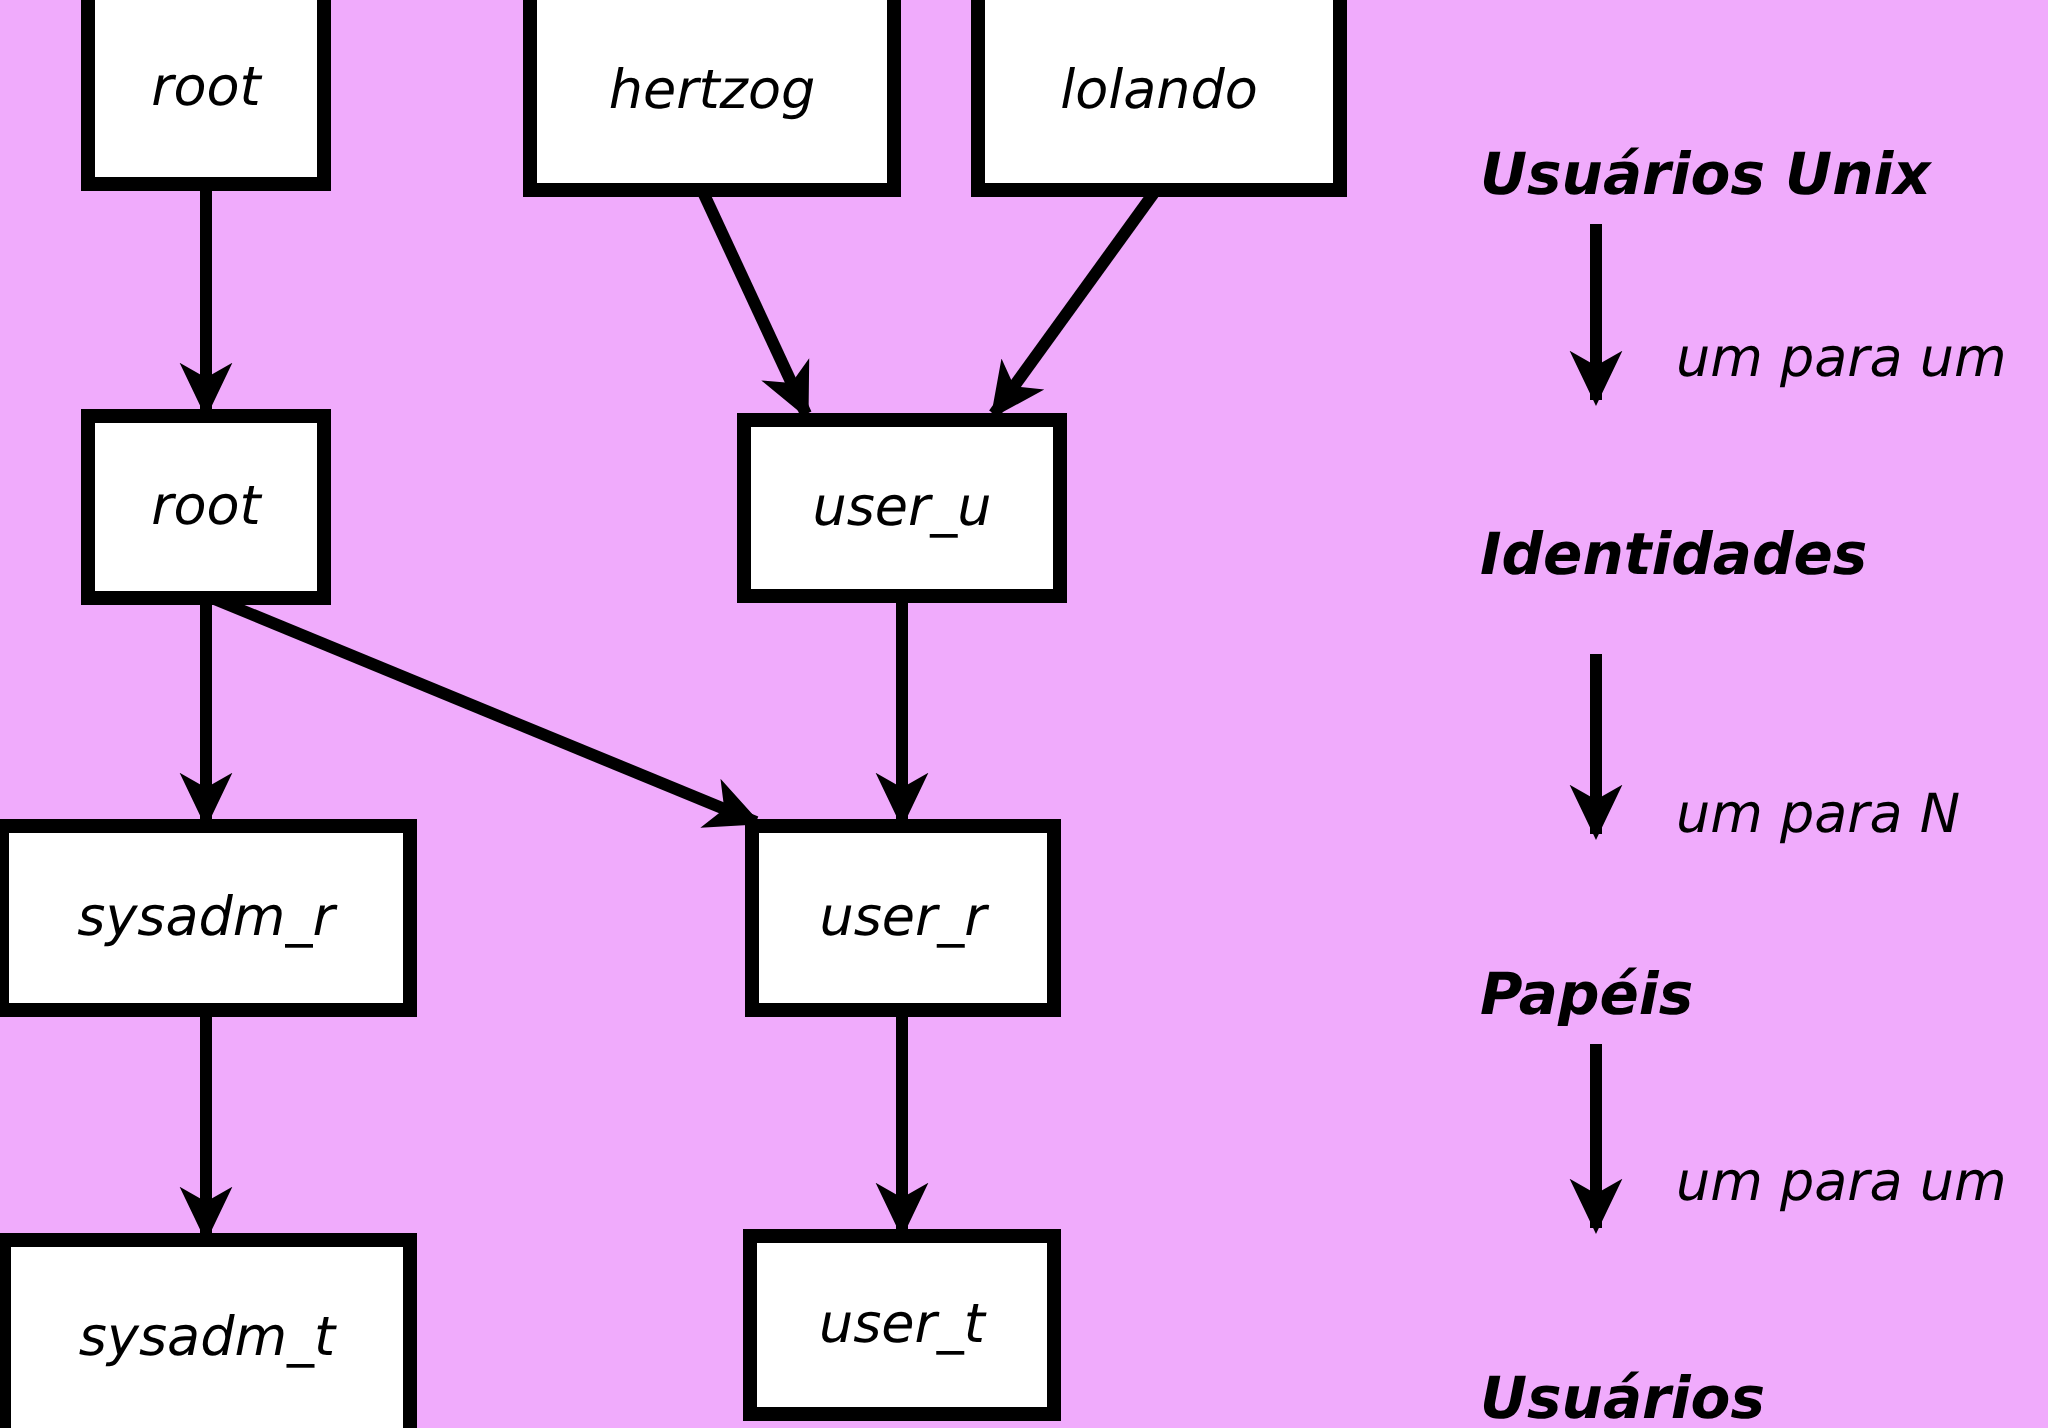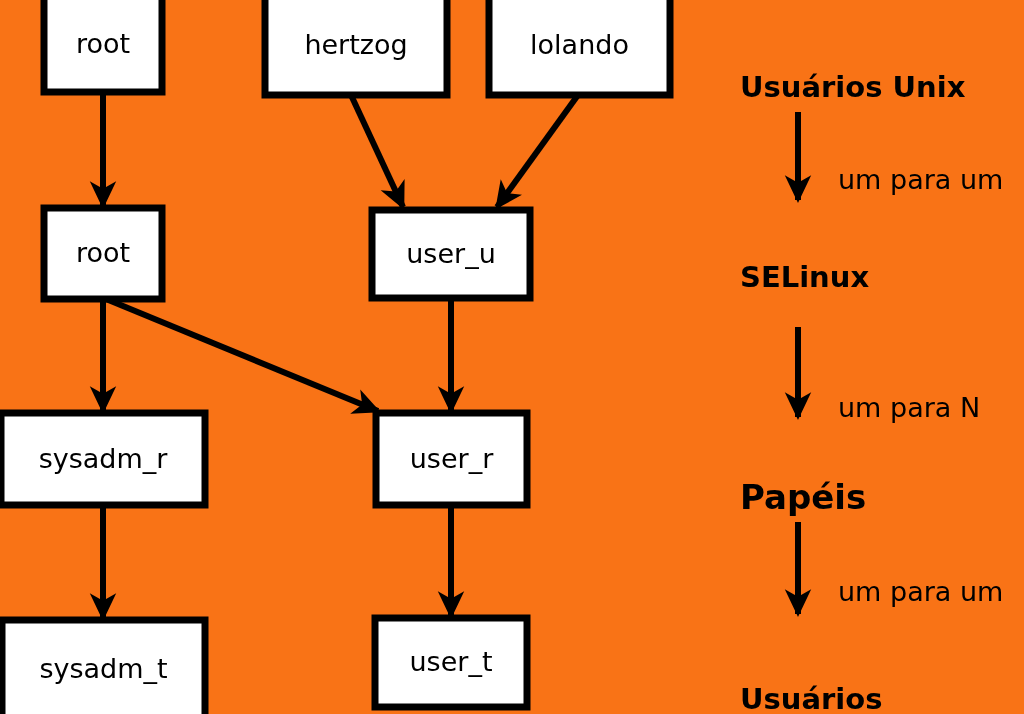--- a/index.html
+++ b/index.html
@@ -4,23 +4,24 @@
 <style>
   html, body {
     margin: 0;
     padding: 0;
     background: #ffffff;
   }
   #canvas {
     position: relative;
     width: 1024px;
     height: 714px;
-    background: #f97316;
+    background: #f0abfc;
     overflow: hidden;
     font-family: "DejaVu Sans", "Liberation Sans", sans-serif;
+    font-style: italic;
   }
   #diagram-svg {
     position: absolute;
     left: 0;
     top: 0;
     width: 1024px;
     height: 714px;
   }
   .node-box-rect {
     fill: #ffffff;
@@ -143,23 +144,23 @@
           <line x1="798" y1="522" x2="798" y2="614" class="edge-line" stroke-width="5" marker-end="url(#arrow)"></line>
         </g>
       </g>
   </svg>
 
   <div id="legend-layer">
       <div class="legend-title" style="position: absolute; left: 740px; top: 33px; line-height: 36px; white-space: nowrap; font-weight: bold; font-size: 29px; color: rgb(0, 0, 0);">
         <div>Usuários Unix</div>
       </div>
       <div class="legend-title" style="position: absolute; left: 740px; top: 223px; line-height: 36px; white-space: nowrap; font-weight: bold; font-size: 29px; color: rgb(0, 0, 0);">
-        <div>SELinux</div>
+        <div>Identidades</div>
       </div>
-      <div class="legend-title" style="position: absolute; left: 740px; top: 443px; line-height: 36px; white-space: nowrap; font-weight: bold; font-size: 34px; color: rgb(0, 0, 0);">
+      <div class="legend-title" style="position: absolute; left: 740px; top: 443px; line-height: 36px; white-space: nowrap; font-weight: bold; font-size: 29px; color: rgb(0, 0, 0);">
         <div>Papéis</div>
       </div>
       <div class="legend-title" style="position: absolute; left: 740px; top: 645px; line-height: 36px; white-space: nowrap; font-weight: bold; font-size: 29px; color: rgb(0, 0, 0);">
         <div>Usuários</div>
       </div>
       <div class="legend-connector-label" style="position: absolute; left: 838px; top: 164px; white-space: nowrap; font-size: 27px; color: rgb(0, 0, 0);">um para um</div>
       <div class="legend-connector-label" style="position: absolute; left: 838px; top: 392px; white-space: nowrap; font-size: 27px; color: rgb(0, 0, 0);">um para N</div>
       <div class="legend-connector-label" style="position: absolute; left: 838px; top: 576px; white-space: nowrap; font-size: 27px; color: rgb(0, 0, 0);">um para um</div>
     </div>
 

